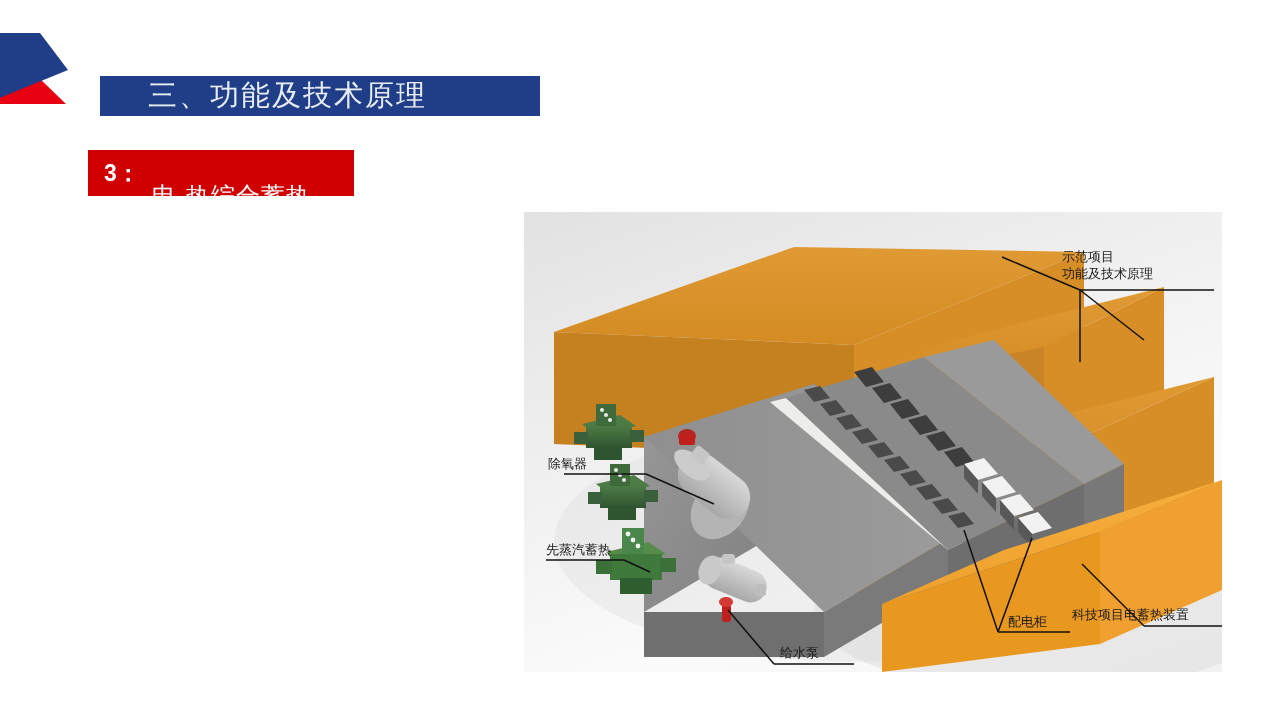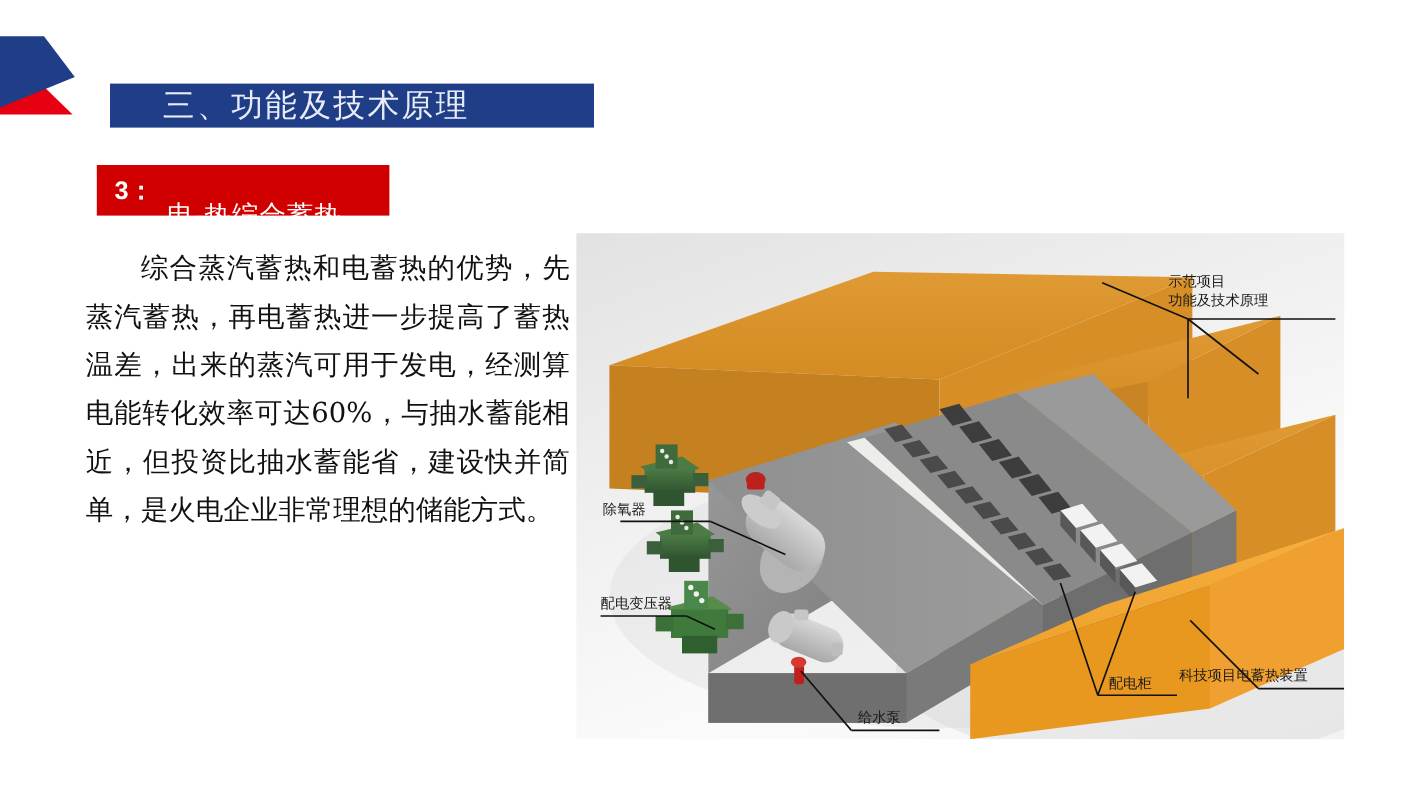--- a/index.html
+++ b/index.html
@@ -70,21 +70,20 @@
 
   <div class="title-bar">
     <span class="txt">三、功能及技术原理</span>
   </div>
 
   <div class="sub-bar">
     <span class="num">3：</span>
     <span class="txt">电-热综合蓄热</span>
   </div>
 
-  <div class="body-text">综合蒸汽蓄热和电蓄热的优势，先蒸汽蓄热，再电蓄热进一步提高了蓄热温差，出来的蒸汽可用于发电，经测算电能转化效率可达60%，与抽水蓄能相近，但投资比抽水蓄能省，建设快并简单，是火电企业非常理想的储能方式。</div>
 
   <div class="figure">
     <svg viewBox="0 0 698 460">
       <defs>
         <linearGradient id="obTop" x1="0" y1="0" x2="0" y2="1">
           <stop offset="0" stop-color="#E09A34"></stop>
             <stop offset="1" stop-color="#D38B22"></stop>
         </linearGradient>
         <linearGradient id="obTopF" x1="0" y1="0" x2="0" y2="1">
           <stop offset="0" stop-color="#F6AE3D"></stop>
@@ -275,21 +274,21 @@
     <div class="lbl" style="left:538px;top:36px;">
       <div>示范项目</div>
       <div>功能及技术原理</div>
     </div>
 
     <div class="lbl" style="left:24px;top:243px;">
       <div>除氧器</div>
     </div>
 
     <div class="lbl" style="left:22px;top:329px;">
-      <div>配电变压器</div>
+      <div>先蒸汽蓄热</div>
     </div>
 
     <div class="lbl" style="left:256px;top:432px;">
       <div>给水泵</div>
     </div>
 
     <div class="lbl" style="left:484px;top:401px;">
       <div>配电柜</div>
     </div>
 

